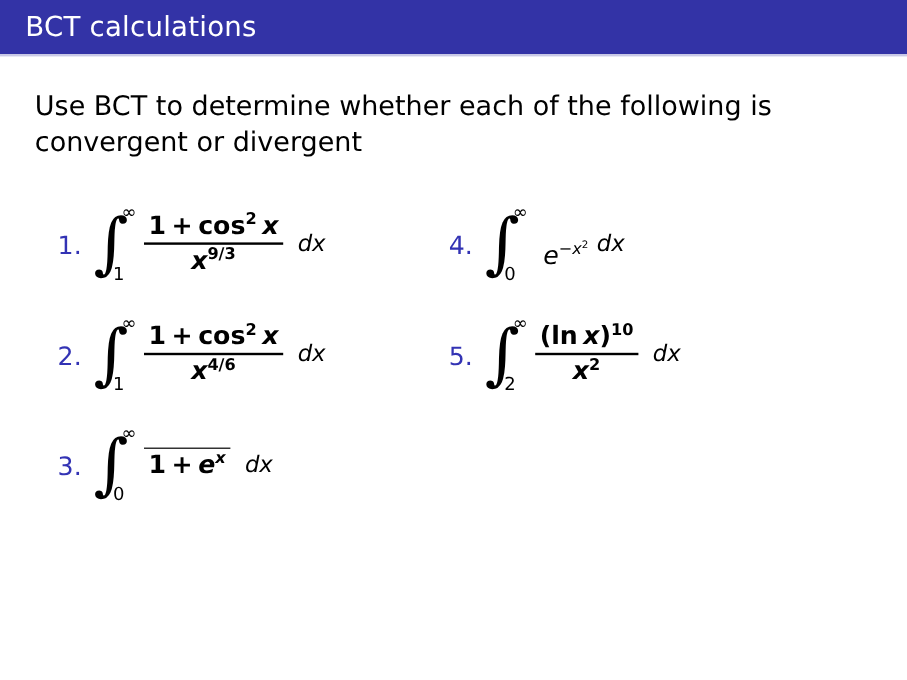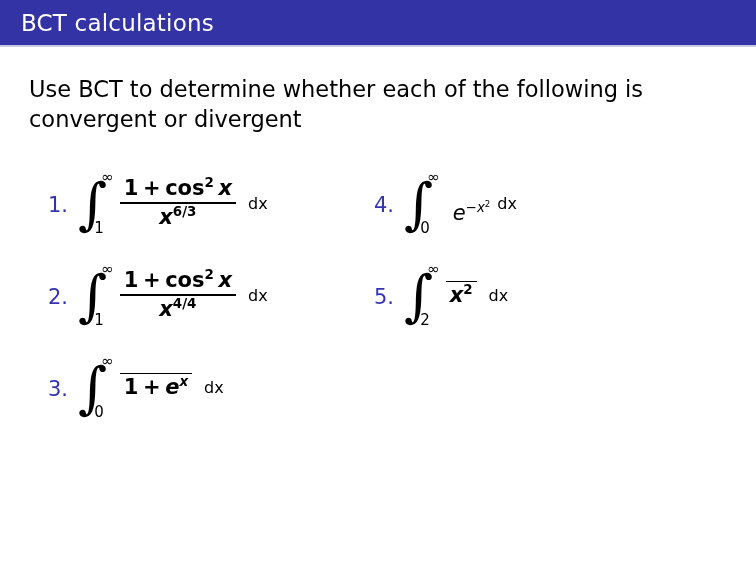--- a/index.html
+++ b/index.html
@@ -162,23 +162,24 @@
   }
   .frac .bar {
     width: 100%;
     height: 1.4px;
     background: #000;
   }
   .mi-s { font-style: italic; font-family: "DejaVu Sans", sans-serif; }
   .mop  { font-style: normal; }
   .sup  { font-size: 0.64em; vertical-align: super; line-height: 0; }
   .dx {
+    font-style: italic;
     font-family: "DejaVu Sans", sans-serif;
     margin-left: 7px;
-    font-size: 16px;
+    font-size: 19px;
     white-space: nowrap;
   }
   .plain { white-space: nowrap; }
   .sp { display: inline-block; width: 0.22em; }
 </style>
 </head>
 <body style="background: rgb(255, 255, 255);">
 
 <div id="title-bar" style="background: rgb(51, 51, 166); padding-left: 13px;">
   <div class="title-text" style="color: rgb(255, 255, 255);">BCT calculations</div>
@@ -199,40 +200,40 @@
           <span class="intop">
             <span class="int-glyph">∫</span>
             <span class="int-lims">
               <span class="lim-up">∞</span>
               <span class="lim-dn">1</span>
             </span>
           </span>
           <span class="frac">
             <span class="num plain"><span>1</span><span class="sp"></span><span>+</span><span class="sp"></span><span class="mop">cos</span><span class="sup">2</span><span class="sp"></span><span class="mi-s">x</span></span>
             <span class="bar"></span>
-            <span class="den plain"><span class="mi-s">x</span><span class="sup">6/3</span></span>
+            <span class="den plain"><span class="mi-s">x</span><span class="sup">9/3</span></span>
           </span>
           <span class="dx"><span>d</span><span>x</span></span>
         </span>
       </div>
 
       <div class="enum-item">
         <span class="enum-num" style="color: rgb(51, 51, 180);">2.</span>
         <span class="enum-math">
           <span class="intop">
             <span class="int-glyph">∫</span>
             <span class="int-lims">
               <span class="lim-up">∞</span>
               <span class="lim-dn">1</span>
             </span>
           </span>
           <span class="frac">
             <span class="num plain"><span>1</span><span class="sp"></span><span>+</span><span class="sp"></span><span class="mop">cos</span><span class="sup">2</span><span class="sp"></span><span class="mi-s">x</span></span>
             <span class="bar"></span>
-            <span class="den plain"><span class="mi-s">x</span><span class="sup">4/4</span></span>
+            <span class="den plain"><span class="mi-s">x</span><span class="sup">4/6</span></span>
           </span>
           <span class="dx"><span>d</span><span>x</span></span>
         </span>
       </div>
 
       <div class="enum-item">
         <span class="enum-num" style="color: rgb(51, 51, 180);">3.</span>
         <span class="enum-math">
           <span class="intop">
             <span class="int-glyph">∫</span>
@@ -272,20 +273,21 @@
         <span class="enum-num" style="color: rgb(51, 51, 180);">5.</span>
         <span class="enum-math">
           <span class="intop">
             <span class="int-glyph">∫</span>
             <span class="int-lims">
               <span class="lim-up">∞</span>
               <span class="lim-dn">2</span>
             </span>
           </span>
           <span class="frac">
+            <span class="num plain"><span>(</span><span class="mop">ln</span><span class="sp"></span><span class="mi-s">x</span><span>)</span><span class="sup">10</span></span>
             <span class="bar"></span>
             <span class="den plain"><span class="mi-s">x</span><span class="sup">2</span></span>
           </span>
           <span class="dx"><span>d</span><span>x</span></span>
         </span>
       </div>
 
     </div>
 
   </div>

